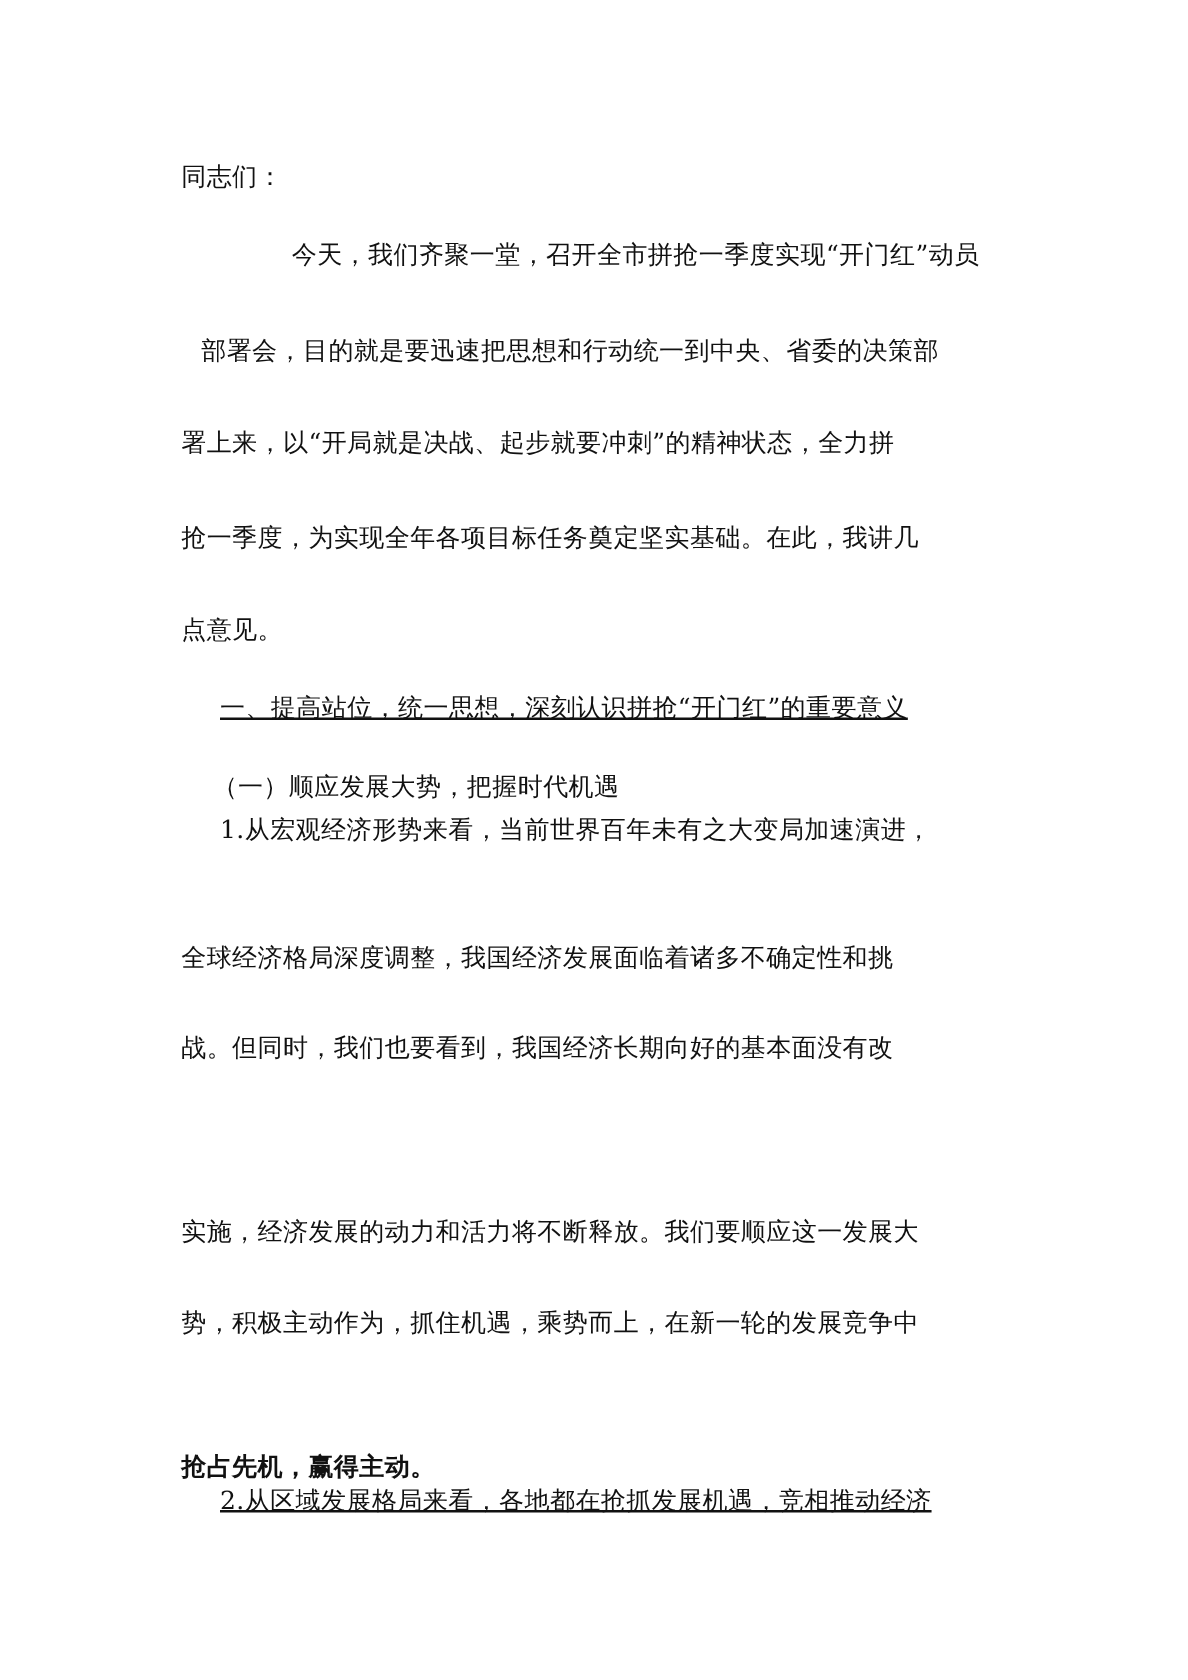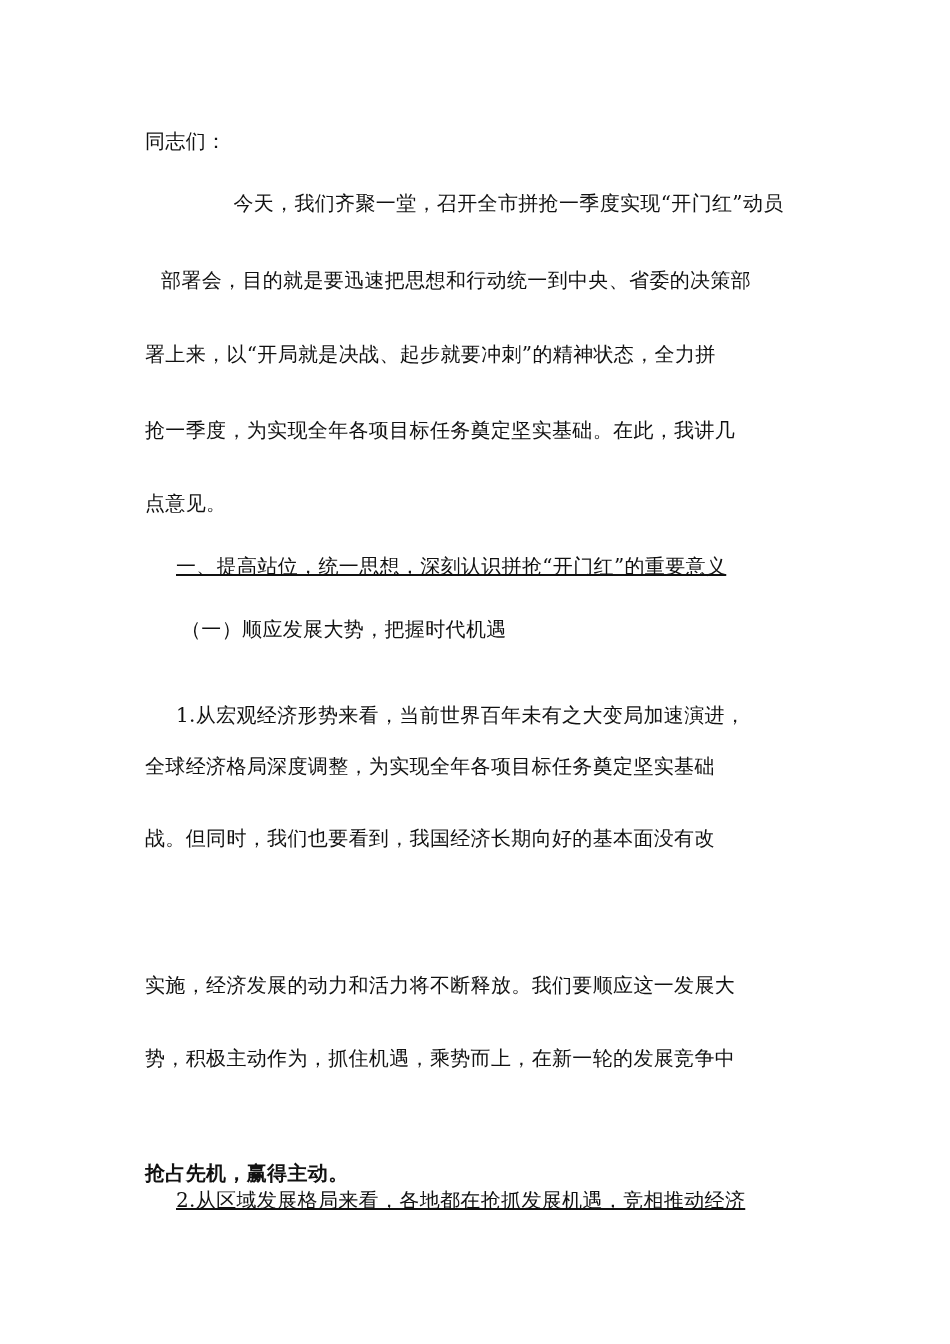--- a/index.html
+++ b/index.html
@@ -45,24 +45,24 @@
   <div class="line" style="top:126px;">同志们：</div>
 
   <div class="line indent" style="top:188px;text-align:center;">今天，我们齐聚一堂，召开全市拼抢一季度实现“开门红”动员</div>
   <div class="line" style="top:265px;margin-left:16px;">部署会，目的就是要迅速把思想和行动统一到中央、省委的决策部</div>
   <div class="line" style="top:339px;">署上来，以“开局就是决战、起步就要冲刺”的精神状态，全力拼</div>
   <div class="line" style="top:415px;">抢一季度，为实现全年各项目标任务奠定坚实基础。在此，我讲几</div>
   <div class="line" style="top:488px;">点意见。</div>
 
   <div class="line indent" style="top:551px;text-decoration:underline;">一、提高站位，统一思想，深刻认识拼抢“开门红”的重要意义</div>
 
-  <div class="line" style="top:614px; left:181px;">（一）顺应发展大势，把握时代机遇</div>
+  <div class="line" style="top:614px; left:170px;">（一）顺应发展大势，把握时代机遇</div>
 
-  <div class="line indent" style="top:700px;">1.从宏观经济形势来看，当前世界百年未有之大变局加速演进，</div>
-  <div class="line" style="top:751px;">全球经济格局深度调整，为实现全年各项目标任务奠定坚实基础</div>
+  <div class="line indent" style="top:648px;">1.从宏观经济形势来看，当前世界百年未有之大变局加速演进，</div>
+  <div class="line" style="top:751px;">全球经济格局深度调整，我国经济发展面临着诸多不确定性和挑</div>
   <div class="line" style="top:823px;">战。但同时，我们也要看到，我国经济长期向好的基本面没有改</div>
   <div class="line" style="top:970px;">实施，经济发展的动力和活力将不断释放。我们要顺应这一发展大</div>
   <div class="line" style="top:1043px;">势，积极主动作为，抓住机遇，乘势而上，在新一轮的发展竞争中</div>
   <div class="line" style="top:1158px;font-weight:bold;">抢占先机，赢得主动。</div>
 
   <div class="line indent" style="top:1185px;text-decoration:underline;">2.从区域发展格局来看，各地都在抢抓发展机遇，竞相推动经济</div>
 
 </div>
 
 </body></html>

